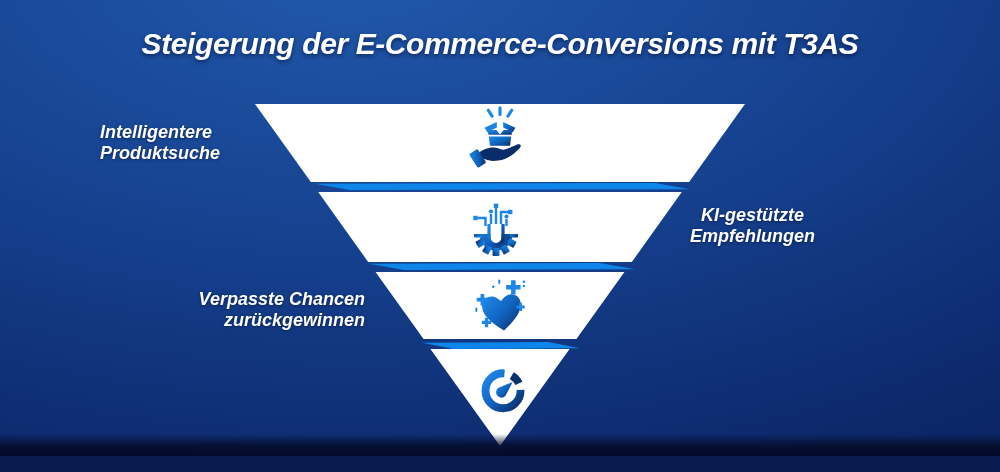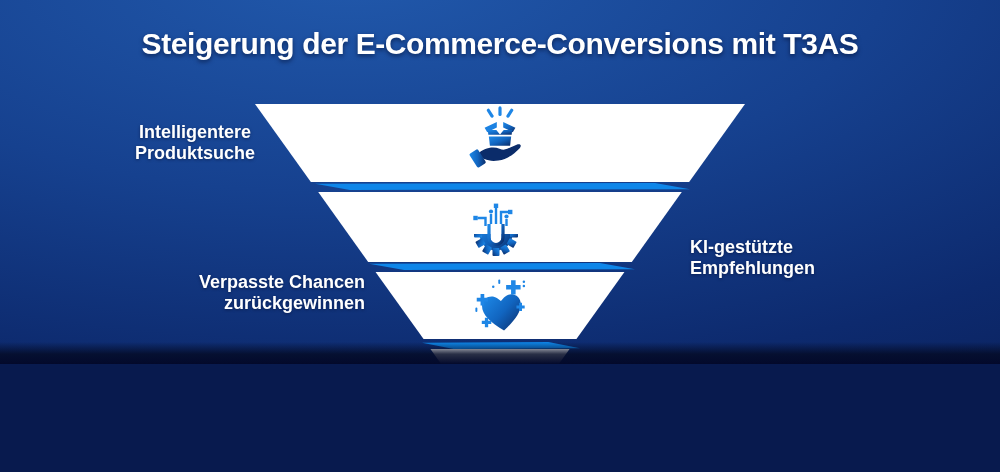--- a/index.html
+++ b/index.html
@@ -1,19 +1,20 @@
 <!DOCTYPE html>
 <html><head>
 <meta charset="utf-8">
 <style>
   html,body { margin:0; padding:0; background:#081a4e; }
   .stage {
-    position:relative; width:1000px; height:364px; overflow:hidden;
+    position:relative; width:1000px; height:456px; overflow:hidden;
     font-family:"Liberation Sans", sans-serif;
     background: radial-gradient(150% 170% at 35% -8%, #2159ac 0%, #16418f 36%, #0d2a6e 66%, #081a4e 100%);
+    font-style: italic;
   }
   .title {
     position:absolute; top:27px; left:0; width:1000px; text-align:center;
     color:#ffffff; font-size:30px; font-weight:bold; letter-spacing:-0.4px;
     text-shadow:0 2px 4px rgba(2,12,44,.6);
   }
   .floor {
     position:absolute; left:0; right:0; bottom:0; height:22px;
     background:linear-gradient(180deg, rgba(5,14,48,0) 0%, rgba(4,11,38,.85) 55%, #03092b 100%);
   }
@@ -29,23 +30,23 @@
   .strip3 { left:167px; top:238px; width:158px; clip-path:polygon(0% 12%, 80% 0%, 100% 88%, 20% 100%); }
   .icon { position:absolute; }
   .icon1 { left:466px; top:106px; }
   .icon2 { left:464px; top:197px; }
   .icon3 { left:469px; top:276px; }
   .icon4 { left:475px; top:361px; }
   .label {
     position:absolute; color:#ffffff; font-size:18px; font-weight:bold;
     line-height:21px; white-space:pre-line; text-shadow:0 1px 3px rgba(2,12,44,.5);
   }
-  .label1 { left:100px; top:122px; width:190px; text-align:center; }
-  .label2 { left:690px; top:205px; text-align:left;margin-top:32px; }
-  .label3 { left:155px; top:272px; width:210px; text-align:right; }
+  .label1 { left:100px; top:122px; width:190px; text-align:left; }
+  .label2 { left:690px; top:205px; text-align:center; }
+  .label3 { left:155px; top:289px; width:210px; text-align:right; }
   .label4 { left:575px; top:370px; text-align:left; }
 </style>
 </head>
 <body>
 
 <div class="stage">
 
   <div class="title">Steigerung der E-Commerce-Conversions mit T3AS</div>
 
   <div class="funnel">

